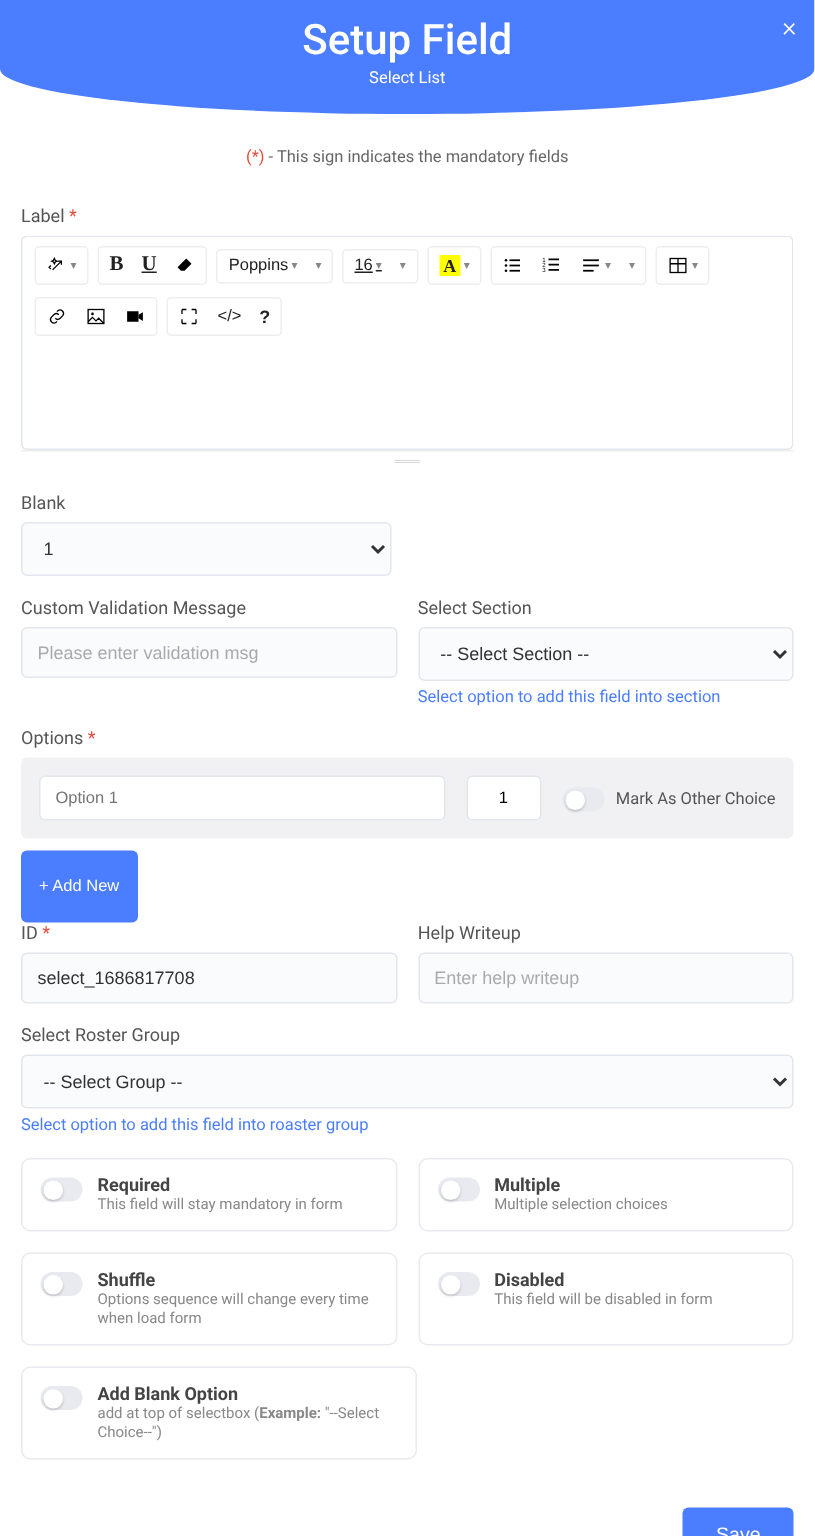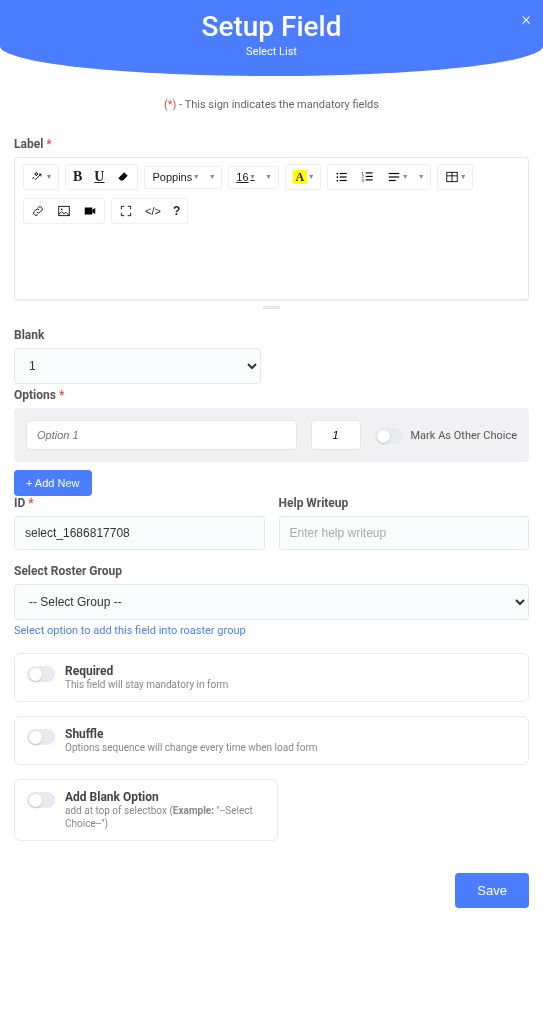--- a/index.html
+++ b/index.html
@@ -6,39 +6,39 @@
 body { font-family: -apple-system, BlinkMacSystemFont, "Segoe UI", Roboto, sans-serif; background: #fff; width: 543px; color: #444; }
 .header { background: #4a7dff; color: #fff; text-align: center; padding: 10px 0 18px; position: relative; border-bottom-left-radius: 50% 30px; border-bottom-right-radius: 50% 30px; }
 .header h1 { font-size: 28px; font-weight: 500; margin-bottom: 2px; }
 .header .subtitle { font-size: 11px; font-weight: 400; }
 .header .close { position: absolute; right: 12px; top: 8px; color: #fff; font-size: 18px; font-weight: 300; cursor: pointer; }
 .content { padding: 0 14px 20px; }
 .hint { text-align: center; font-size: 11px; color: #666; padding: 22px 0 26px; }
 .hint .red { color: #e74c3c; }
 .form-row { display: flex; gap: 14px; margin-bottom: 14px; }
 .form-group { flex: 1; }
-.form-label { font-size: 12px; color: #555; margin-bottom: 6px; display: block; font-weight: 700; }
+.form-label { font-size: 12px; color: #555; margin-bottom: 6px; display: block; font-weight: 400; }
 .form-label .req { color: #e74c3c; }
 .form-input, .form-select { width: 100%; padding: 9px 10px; border: 1px solid #e3e6ec; border-radius: 4px; font-size: 12px; background: #fafbfd; color: #333; }
 .form-input::placeholder { color: #aaa; }
 .help-text { color: #4a7dff; font-size: 11px; margin-top: 4px; }
 .toolbar { border: 1px solid #e3e6ec; border-bottom: none; background: #fff; padding: 6px 8px; display: flex; flex-wrap: wrap; gap: 2px; align-items: center; border-radius: 4px 4px 0 0; }
 .tb-group { display: flex; align-items: center; border: 1px solid #eee; border-radius: 3px; padding: 1px; margin-right: 4px; }
 .tb-btn { padding: 4px 6px; font-size: 12px; cursor: pointer; background: #fff; border: none; color: #222; display: inline-flex; align-items: center; gap: 2px; line-height: 1; }
 .tb-btn svg { width: 14px; height: 14px; }
 .tb-caret { font-size: 8px; color: #888; }
 .tb-bold { font-weight: 700; font-family: serif; font-size: 14px; }
 .tb-under { text-decoration: underline; font-weight: 700; font-family: serif; font-size: 14px; }
 .tb-hl { background: #ffff00; padding: 1px 3px; font-weight: 700; font-family: serif; }
 .editor-area { border: 1px solid #e3e6ec; border-top: none; min-height: 70px; background: #fff; border-radius: 0 0 4px 4px; }
 .editor-resize { text-align: center; color: #ccc; font-size: 8px; padding: 2px 0; border-top: 1px solid #eee; }
 .options-box { background: #f1f1f3; padding: 12px; border-radius: 4px; display: flex; align-items: center; gap: 14px; }
-.options-box input[type="text"] { flex: 1; padding: 8px 10px; border: 1px solid #e3e6ec; border-radius: 4px; font-size: 11px; background: #fff; font-style: italic; }
+.options-box input[type="text"] { flex: 1; padding: 8px 10px; border: 1px solid #e3e6ec; border-radius: 4px; font-size: 11px; background: #fff; }
 .options-box input.num { width: 50px; flex: none; text-align: center; }
-.btn-add { background: #4a7dff; color: #fff; border: none; border-radius: 4px; padding: 7px 12px; font-size: 11px; margin-top: 8px; cursor: pointer; }
+.btn-add { background: #4a7dff; color: #fff; border: none; border-radius: 4px; padding: 18px 12px; font-size: 11px; margin-top: 8px; cursor: pointer; }
 .toggle-card { border: 1px solid #e8eaef; border-radius: 6px; padding: 10px 12px; display: flex; align-items: flex-start; gap: 10px; flex: 1; }
 .toggle { width: 28px; height: 16px; background: #e8eaef; border-radius: 10px; position: relative; flex-shrink: 0; margin-top: 2px; cursor: pointer; }
 .toggle::after { content: ""; position: absolute; width: 13px; height: 13px; background: #fff; border-radius: 50%; top: 1.5px; left: 2px; box-shadow: 0 1px 2px rgba(0,0,0,0.2); }
 .toggle-body { flex: 1; }
 .toggle-title { font-size: 12px; color: #444; font-weight: 700; }
 .toggle-desc { font-size: 10px; color: #888; line-height: 1.3; }
 .btn-save { background: #4a7dff; color: #fff; border: none; border-radius: 4px; padding: 10px 22px; font-size: 13px; cursor: pointer; float: right; margin-top: 18px; }
 .step-select { width: 48%; }
 .inline-toggle { display: flex; align-items: center; gap: 8px; font-size: 11px; color: #555; }
 </style>
@@ -180,20 +180,33 @@
     <div class="editor-resize">═══</div>
   </div>
 
   <div class="form-group" style="margin-top:14px;">
     <label class="form-label">Blank</label>
     <select class="form-select step-select">
       <option>1</option>
     </select>
   </div>
 
+  <div class="form-row" style="margin-top:14px;">
+    <div class="form-group">
+      <label class="form-label">Custom Validation Message</label>
+      <input class="form-input" placeholder="Please enter validation msg" style="">
+    </div>
+    <div class="form-group">
+      <label class="form-label">Select Section</label>
+      <select class="form-select">
+        <option>-- Select Section --</option>
+      </select>
+      <div class="help-text">Select option to add this field into section</div>
+    </div>
+  </div>
 
   <div class="form-group" style="margin-top:4px;">
     <label class="form-label"><span>Options</span> <span class="req">*</span></label>
     <div class="options-box">
       <input type="text" placeholder="Option 1" style="">
       <input type="text" class="num" value="1" style="">
       <div class="inline-toggle">
         <div class="toggle"></div>
         <span>Mark As Other Choice</span>
       </div>
@@ -221,28 +234,42 @@
   </div>
 
   <div class="form-row" style="margin-top:16px;">
     <div class="toggle-card">
       <div class="toggle"></div>
       <div class="toggle-body">
         <div class="toggle-title">Required</div>
         <div class="toggle-desc">This field will stay mandatory in form</div>
       </div>
     </div>
+    <div class="toggle-card">
+      <div class="toggle"></div>
+      <div class="toggle-body">
+        <div class="toggle-title">Multiple</div>
+        <div class="toggle-desc">Multiple selection choices</div>
+      </div>
+    </div>
   </div>
 
   <div class="form-row">
     <div class="toggle-card">
       <div class="toggle"></div>
       <div class="toggle-body">
         <div class="toggle-title">Shuffle</div>
         <div class="toggle-desc">Options sequence will change every time when load form</div>
+      </div>
+    </div>
+    <div class="toggle-card">
+      <div class="toggle"></div>
+      <div class="toggle-body">
+        <div class="toggle-title">Disabled</div>
+        <div class="toggle-desc">This field will be disabled in form</div>
       </div>
     </div>
   </div>
 
   <div class="form-row">
     <div class="toggle-card">
       <div class="toggle"></div>
       <div class="toggle-body">
         <div class="toggle-title">Add Blank Option</div>
         <div class="toggle-desc"><span>add at top of selectbox

